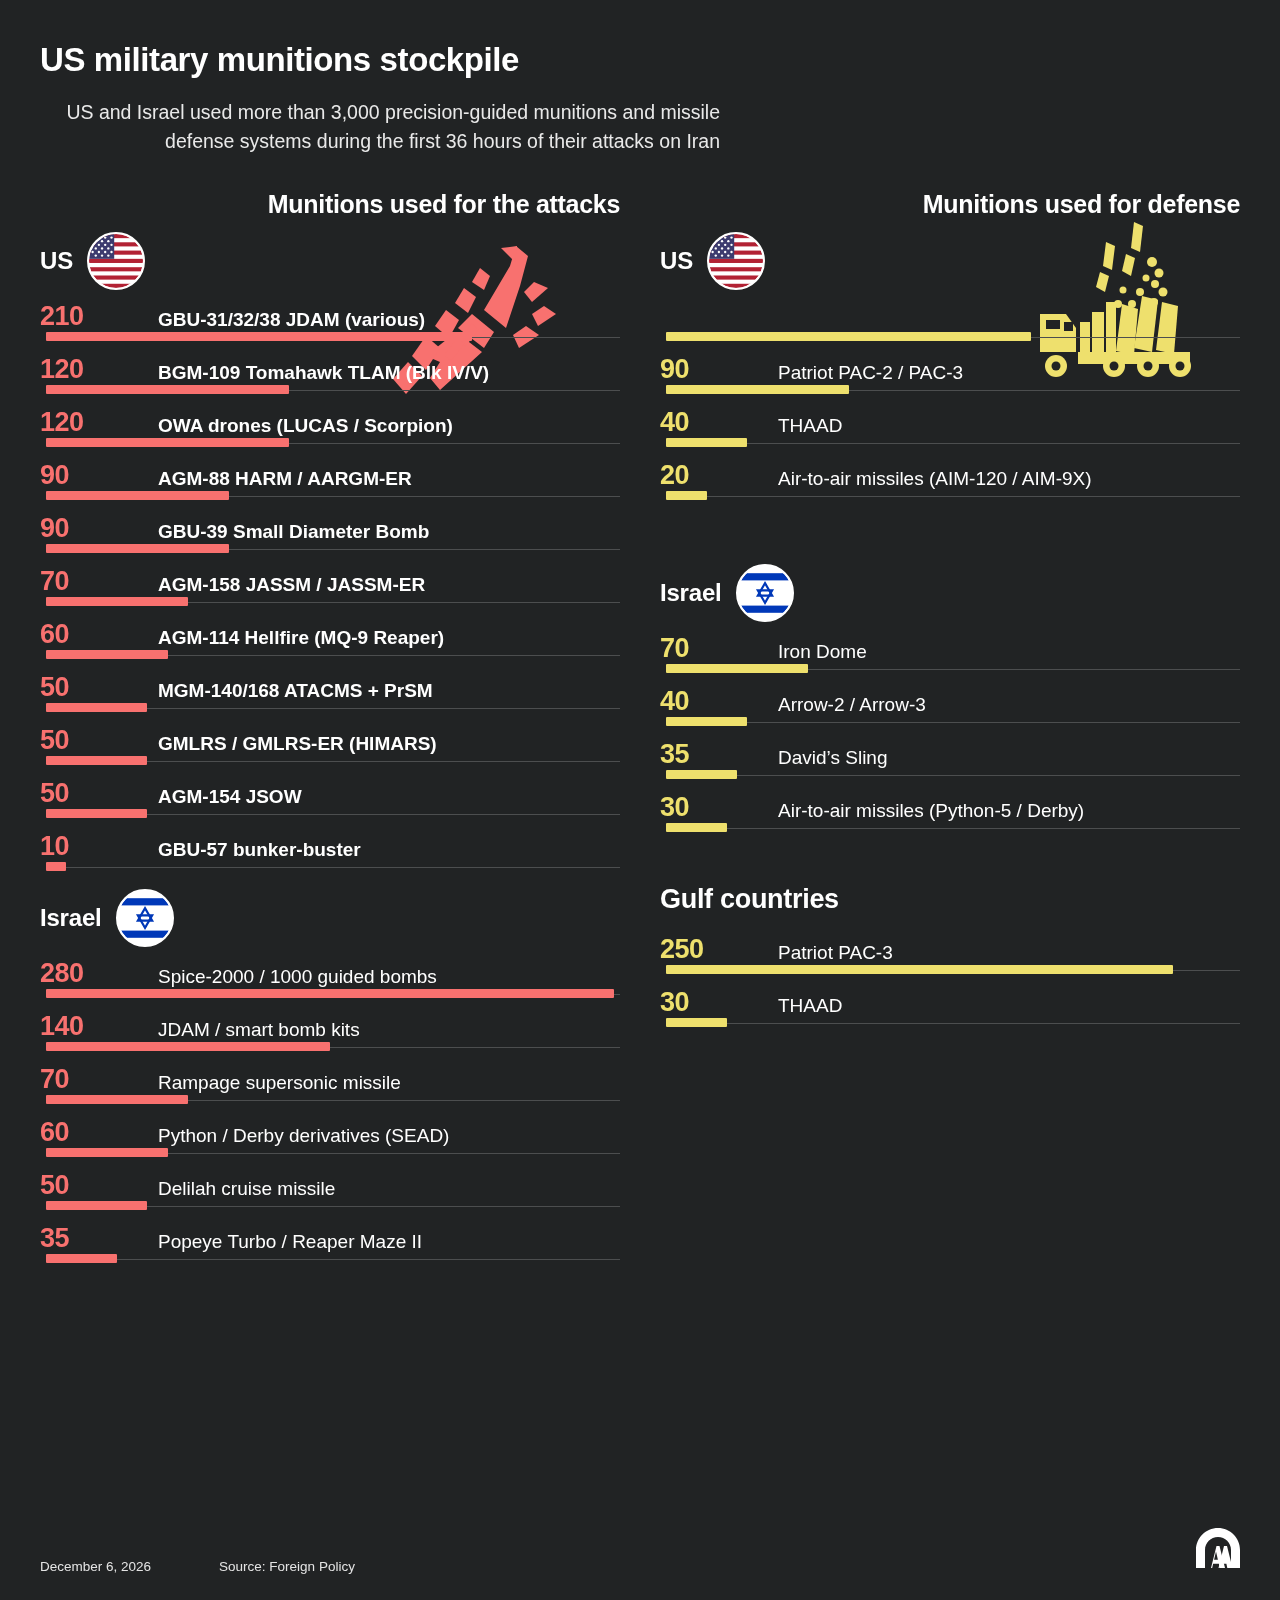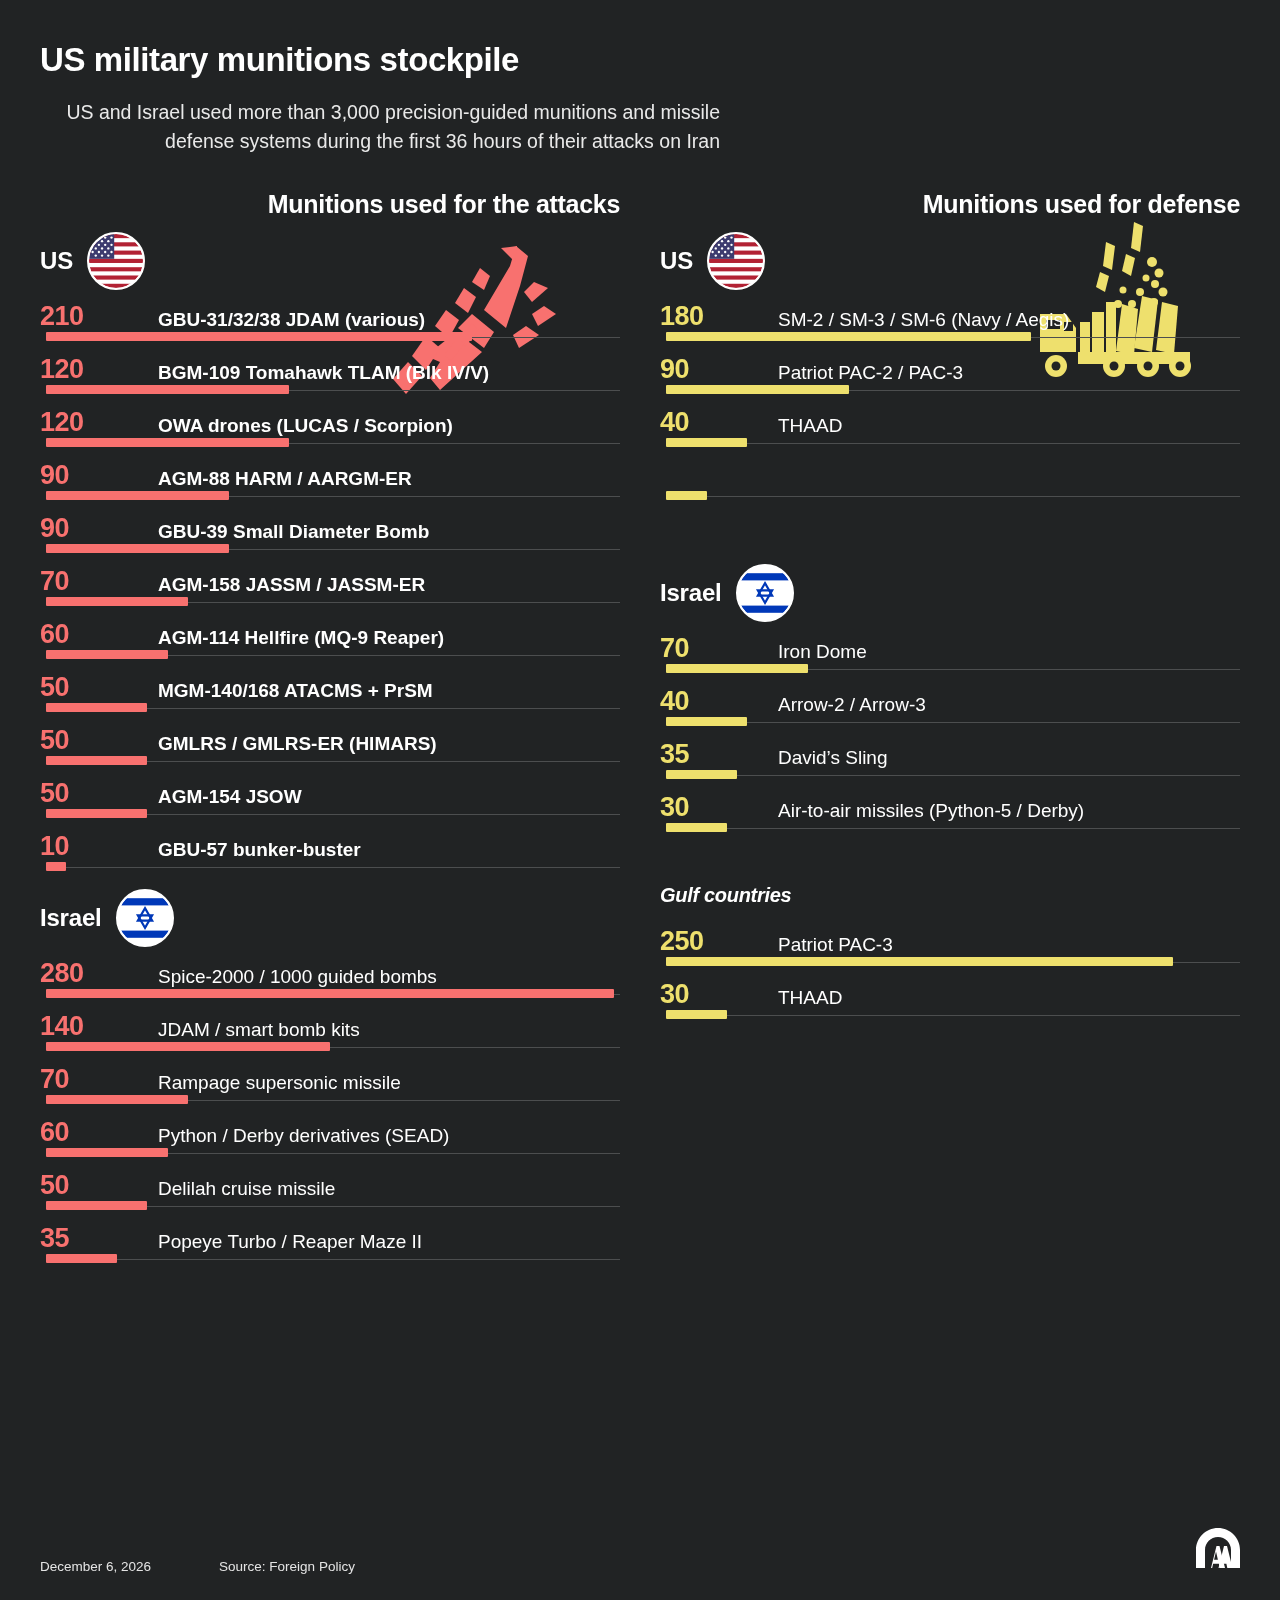--- a/index.html
+++ b/index.html
@@ -81,23 +81,22 @@
 
   .block-gap { height:46px; }
 
   
   .deco { position:absolute; pointer-events:none; }
   #missiles-icon { left:368px; top:240px; }
   #launcher-icon { left:1022px; top:218px; }
 
   
   .gulf-head {
-    font-size:20px; font-weight:bold; letter-spacing:-0.3px;
+    font-size:27px; font-weight:bold; letter-spacing:-0.3px;
     margin-bottom:12px;
-    font-style:italic;
   }
 
   
   .footer {
     position:absolute; left:40px; right:36px; bottom:26px;
     display:flex; align-items:flex-end;
   }
   .foot-date { font-size:13.5px; color:#e4e4e4; }
   .foot-src  { font-size:13.5px; color:#e4e4e4; margin-left:68px; }
   .logo { margin-left:auto; width:52px; height:52px; }
@@ -445,44 +444,44 @@
                 <circle cx="7.5" cy="24" r="1.3"></circle>
                   <circle cx="14.5" cy="24" r="1.3"></circle>
                   <circle cx="21.5" cy="24" r="1.3"></circle>
               </g>
             </g>
           </svg>
         </span>
       </div>
       <div class="rows">
           <div class="row yellow">
-            <div class="row-top">
-              <div class="val">180</div>
-              <div class="lbl">SM-2 / SM-3 / SM-6 (Navy / Aegis)</div>
-            </div>
             <div class="track"></div>
             <div class="bar" style="width: 365.143px;"></div>
           </div>
           <div class="row yellow">
             <div class="row-top">
               <div class="val">90</div>
               <div class="lbl">Patriot PAC-2 / PAC-3</div>
             </div>
             <div class="track"></div>
             <div class="bar" style="width: 182.571px;"></div>
           </div>
           <div class="row yellow">
             <div class="row-top">
               <div class="val">40</div>
               <div class="lbl">THAAD</div>
             </div>
             <div class="track"></div>
             <div class="bar" style="width: 81.1429px;"></div>
           </div>
           <div class="row yellow">
+            <div class="row-top">
+              <div class="val">20</div>
+              <div class="lbl">Air-to-air missiles (AIM-120 / AIM-9X)</div>
+            </div>
             <div class="track"></div>
             <div class="bar" style="width: 40.5714px;"></div>
           </div>
         </div>
     </div>
 
     <div class="block-gap"></div>
 
     <div>
       <div class="country-row">

